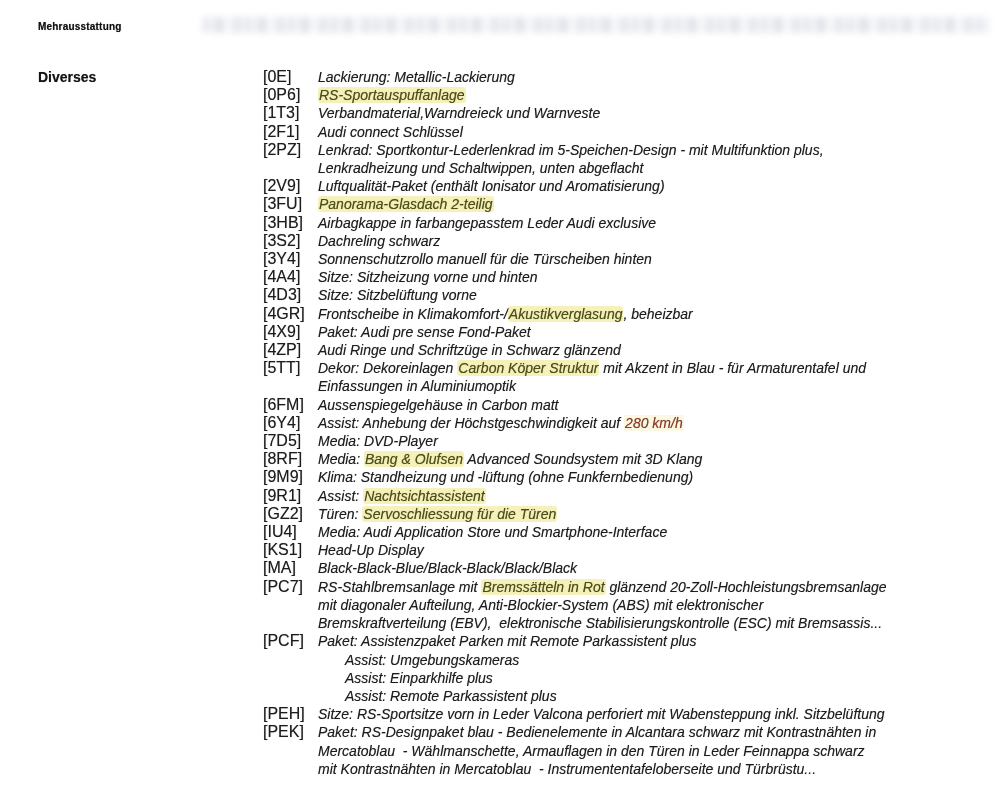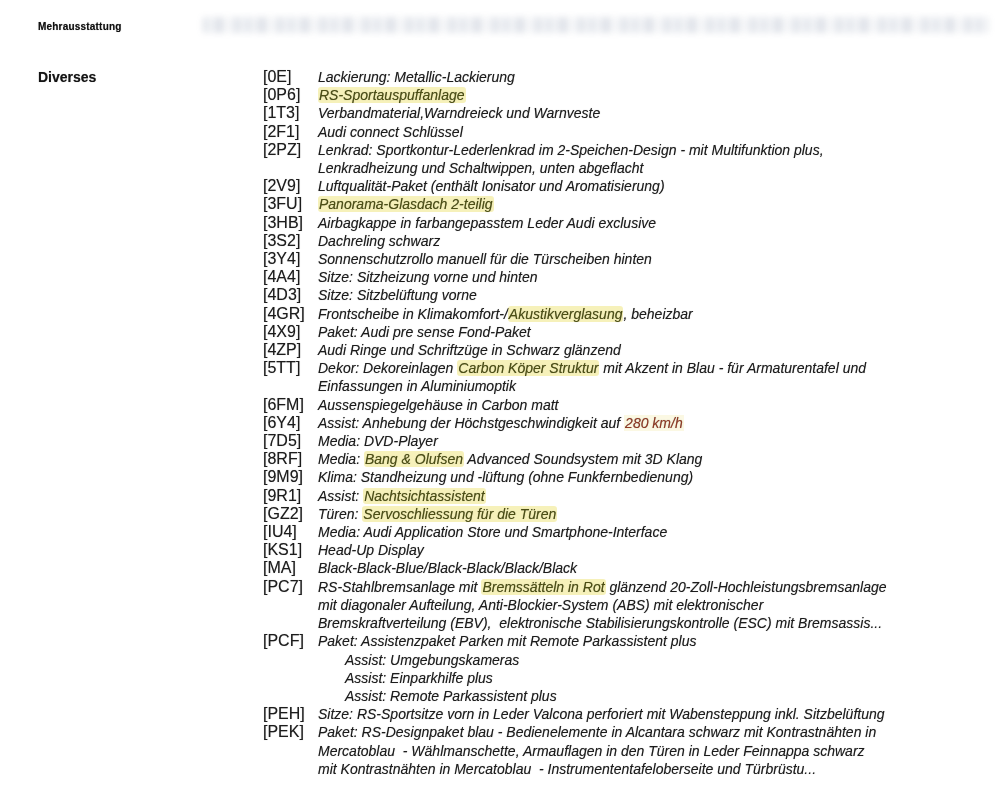--- a/index.html
+++ b/index.html
@@ -103,21 +103,21 @@
         </div>
         <div class="row">
           <span class="code">[2F1]</span>
           <div class="desc">
             <div class="line"><span class="">Audi connect Schlüssel</span></div>
           </div>
         </div>
         <div class="row">
           <span class="code">[2PZ]</span>
           <div class="desc">
-            <div class="line"><span class="">Lenkrad: Sportkontur-Lederlenkrad im 2-Speichen-Design - mit Multifunktion plus,</span></div>
+            <div class="line"><span class="">Lenkrad: Sportkontur-Lederlenkrad im 5-Speichen-Design - mit Multifunktion plus,</span></div>
             <div class="line"><span class="">Lenkradheizung und Schaltwippen, unten abgeflacht</span></div>
           </div>
         </div>
         <div class="row">
           <span class="code">[2V9]</span>
           <div class="desc">
             <div class="line"><span class="">Luftqualität-Paket (enthält Ionisator und Aromatisierung)</span></div>
           </div>
         </div>
         <div class="row">

